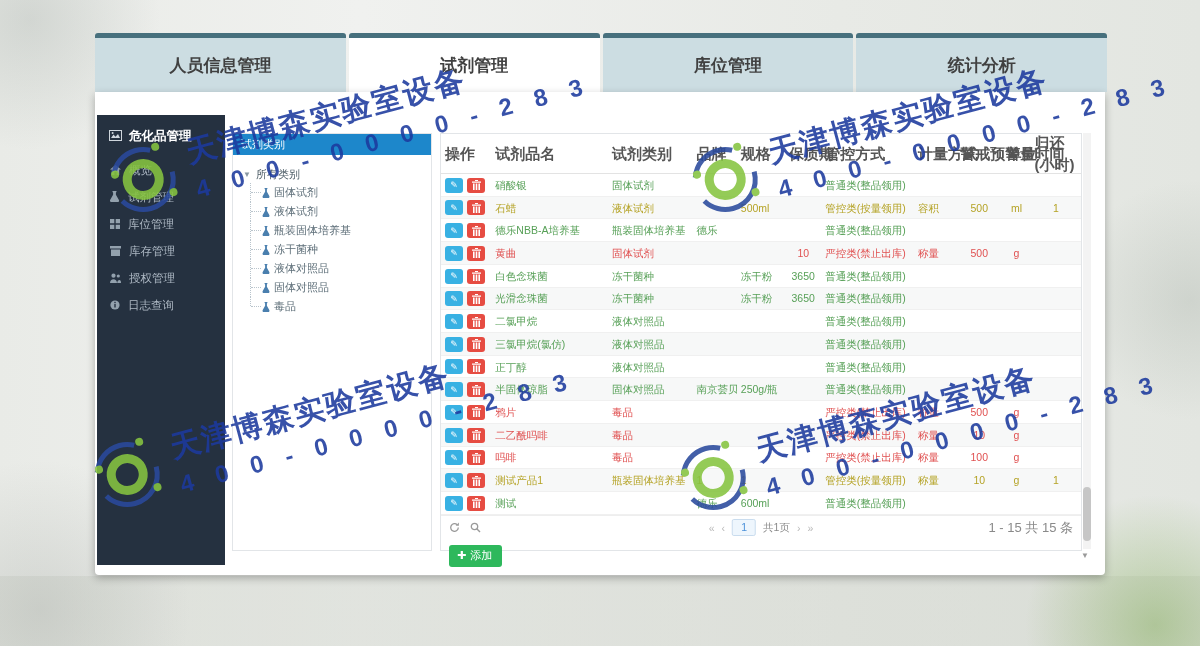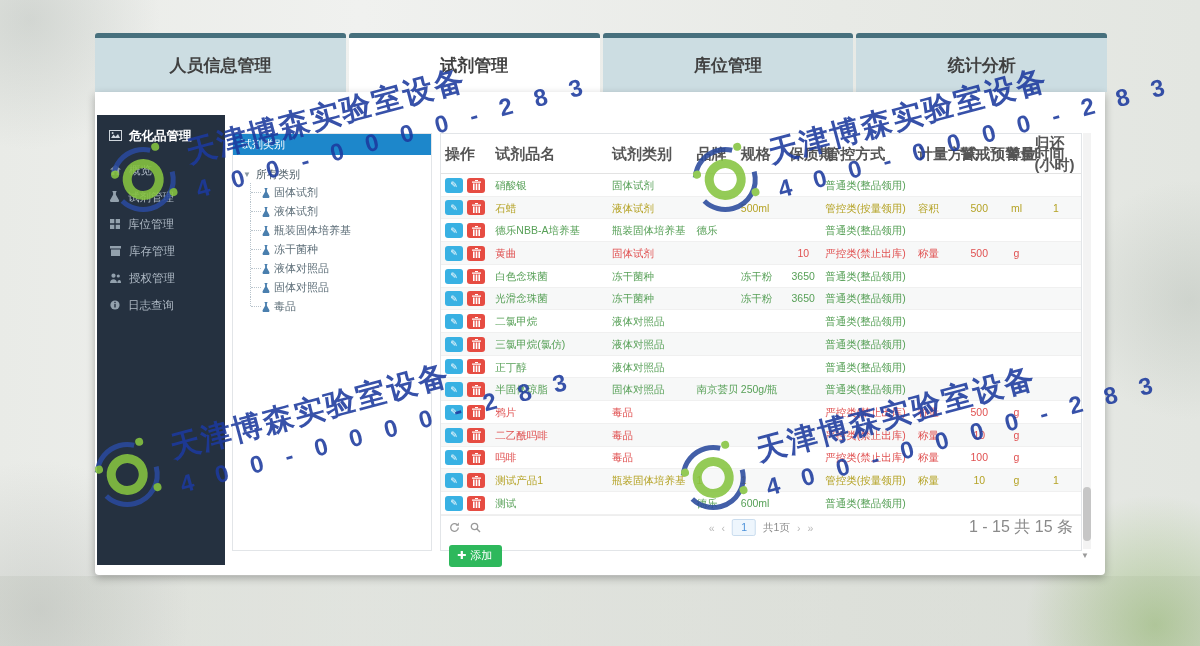--- a/index.html
+++ b/index.html
@@ -66,21 +66,21 @@
   .btn-del{background:#e64c42;}
   
   .grid-footer{position:relative;display:flex;align-items:center;height:24px;padding:0 8px;
     border-top:1px solid #eee;color:#999;}
   .foot-icons{display:flex;gap:10px;align-items:center;}
   .pager{position:absolute;left:50%;transform:translateX(-50%);display:flex;align-items:center;
     gap:7px;font-size:10.5px;color:#b9b9b9;}
   .page-box{border:1px solid #c9dcee;background:#eef6fd;color:#4a90d9;min-width:14px;height:15px;
     line-height:15px;text-align:center;padding:0 4px;border-radius:2px;cursor:pointer;}
   .pager .lbl{color:#8a8a8a;}
-  .range-text{margin-left:auto;font-size:16px;color:#8a8a8a;}
+  .range-text{margin-left:auto;font-size:13px;color:#8a8a8a;}
   .add-row{padding:5px 8px;}
   .add-btn{display:inline-flex;align-items:center;gap:4px;background:#2eb85c;color:#fff;
     font-size:11px;padding:3px 10px 4px 8px;border-radius:3px;cursor:pointer;}
   .add-btn .plus{font-weight:bold;font-size:11px;}
   
   .vscroll{position:absolute;left:1083px;top:133px;width:8px;height:416px;background:#f3f3f3;z-index:12;}
   .vscroll-thumb{position:absolute;left:0;top:354px;width:8px;height:54px;background:#c6c6c6;border-radius:4px;cursor:pointer;}
   .scroll-arrow{position:absolute;left:1081px;top:551px;font-size:8px;color:#9a9a9a;z-index:12;}
   
   .wm{position:absolute;display:flex;align-items:center;gap:12px;transform:rotate(-15deg);

